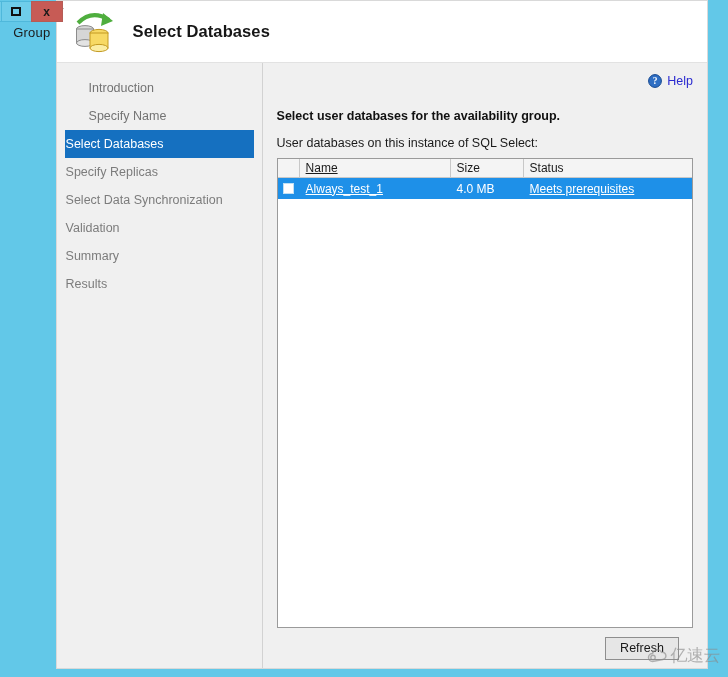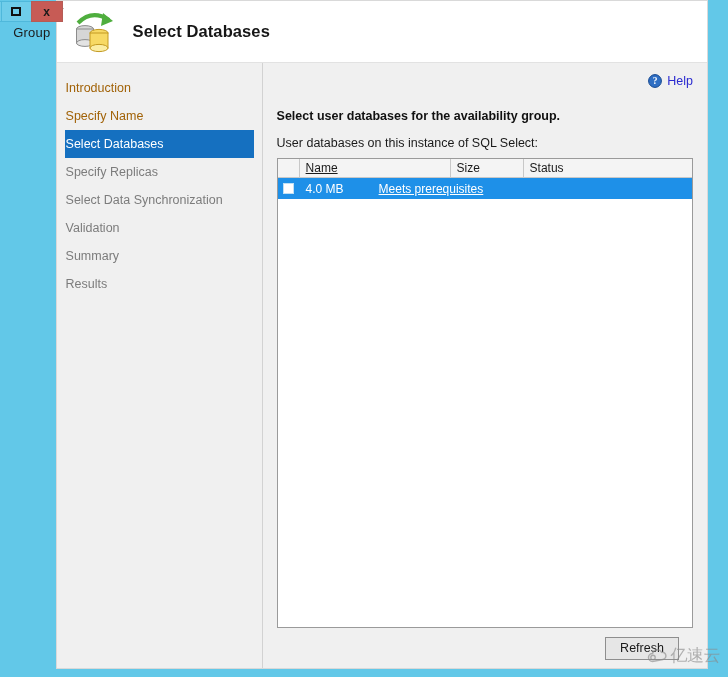--- a/index.html
+++ b/index.html
@@ -110,21 +110,21 @@
   }
   .nav-item {
     height: 28px;
     line-height: 28px;
     padding-left: 9px;
     font-size: 12.5px;
     color: #7c7c7c;
     margin-right: 0;
     white-space: nowrap;
   }
-  .nav-item.link { color: #a16207; }
+  .nav-item.link { color: #737373; margin-left: 23px; }
   .nav-item.active {
     background: #1570c0;
     color: #ffffff;
     margin: 0 8px 0 8px;
     padding-left: 1px;
     width: 189px;
   }
 
   
   #content {
@@ -355,20 +355,21 @@
             <div class="hcell c-check"></div>
             <div class="hcell c-name">Name</div>
             <div class="hcell c-size">Size</div>
             <div class="hcell c-status">Status</div>
           </div>
           <div id="grid-body">
             <div class="grow">
               <div class="cell c-check">
                 <i class="row-checkbox"></i>
               </div>
+              <div class="cell c-name">Always_test_1</div>
               <div class="cell c-size">4.0 MB</div>
               <div class="cell c-status link">Meets prerequisites</div>
             </div>
           </div>
         </div>
 
         <div id="refresh-row">
           <div class="btn">Refresh</div>
         </div>
       </div>

